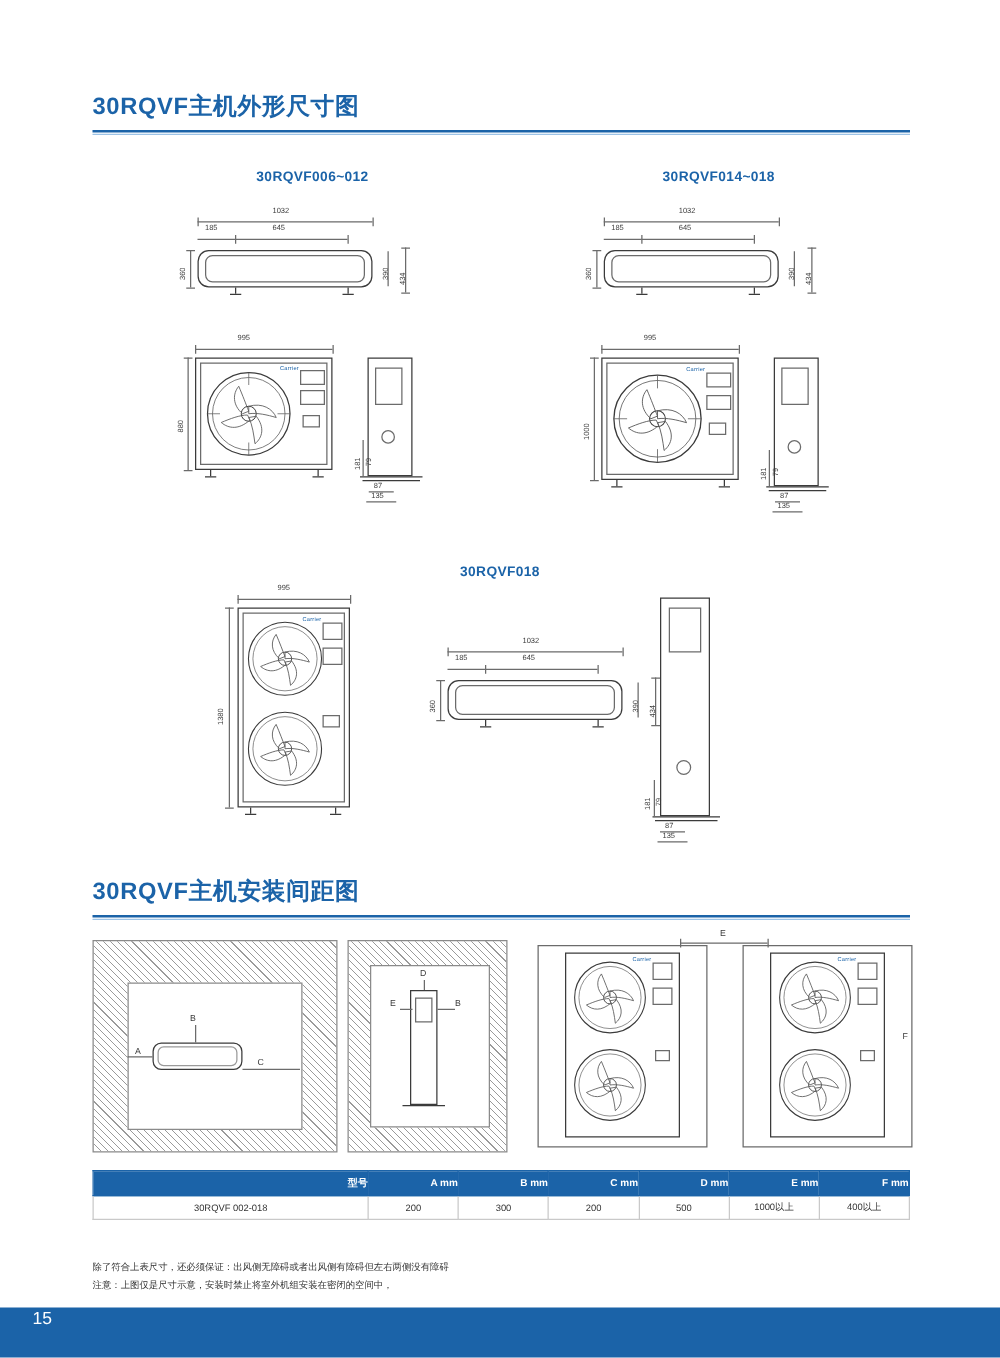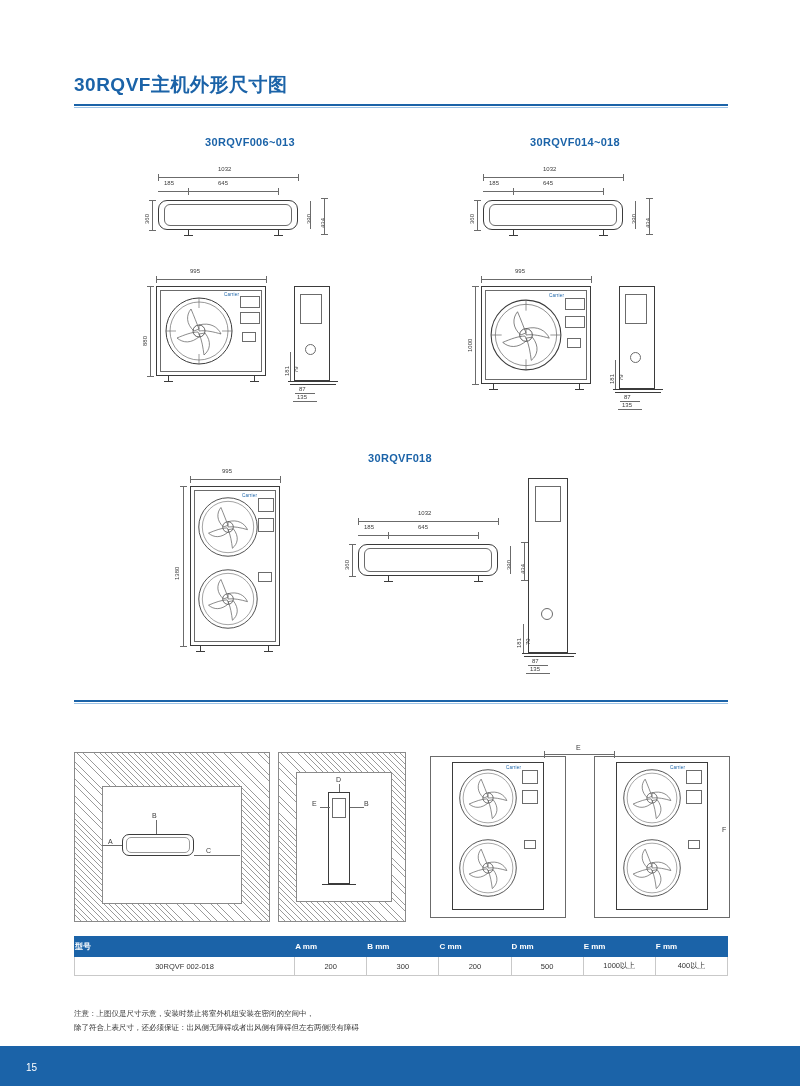--- a/index.html
+++ b/index.html
@@ -45,45 +45,45 @@
   .hatch{
     position:absolute;
     background-image:repeating-linear-gradient(45deg,#9a9a9a 0,#9a9a9a .6px,transparent .6px,transparent 4px);
     border:1px solid #8a8a8a;box-sizing:border-box;
   }
 
   
   .tbl{position:absolute;left:74px;top:936px;width:654px;border-collapse:collapse;}
   .tbl th{
     background:#1b63a8;color:#fff;font-size:8px;font-weight:bold;
-    border:1px solid #1b63a8;padding:4px 0;text-align:left;
+    border:1px solid #1b63a8;padding:4px 0;text-align:right;
   }
   .tbl td{
     border:1px solid #c9c9c9;font-size:7.5px;color:#333;padding:4px 0;text-align:center;
   }
 
   
   .notes{position:absolute;left:74px;top:1007px;width:660px;font-size:7.5px;color:#333;line-height:1.9;}
 
   
   .footer{position:absolute;left:0;bottom:0;width:800px;height:40px;background:#1b63a8;}
-  .pageno{position:absolute;left:26px;bottom:13px;color:#fff;font-size:10px;}
+  .pageno{position:absolute;left:26px;bottom:24px;color:#fff;font-size:14px;}
 </style>
 </head>
 <body>
 
 <div class="page">
 
   <div class="sec-head" style="top:72px;">
     <div class="title">30RQVF主机外形尺寸图</div>
     <div class="rule"></div>
     <div class="rule2"></div>
   </div>
 
-  <div class="sub" style="left:150px;top:136px;width:200px;">30RQVF006~013</div>
+  <div class="sub" style="left:150px;top:136px;width:200px;">30RQVF006~012</div>
 
   <div class="sub" style="left:475px;top:136px;width:200px;">30RQVF014~018</div>
 
   <div class="dwg" style="left:140px;top:168px;width:220px;height:90px;">
 
     <div class="dim" style="left:78px;top:-2px;">1032</div>
     <div class="ln h thin" style="left:18px;top:9px;width:140px;"></div>
     <div class="ln v thin" style="left:18px;top:6px;height:7px;"></div>
     <div class="ln v thin" style="left:158px;top:6px;height:7px;"></div>
 
@@ -349,20 +349,21 @@
     <div class="dimv" style="left:6px;top:170px;">181</div>
     <div class="dimv" style="left:15px;top:167px;">79</div>
     <div class="ln v thin" style="left:13px;top:146px;height:29px;"></div>
     <div class="dim" style="left:22px;top:180px;">87</div>
     <div class="dim" style="left:20px;top:188px;">135</div>
     <div class="ln h thin" style="left:18px;top:187px;width:20px;"></div>
     <div class="ln h thin" style="left:16px;top:195px;width:24px;"></div>
   </div>
 
   <div class="sec-head" style="top:700px;">
+    <div class="title">30RQVF主机安装间距图</div>
     <div class="rule"></div>
     <div class="rule2"></div>
   </div>
 
   <div class="dwg" style="left:74px;top:752px;width:196px;height:170px;">
     <div class="hatch" style="left:0px;top:0px;width:196px;height:170px;"></div>
     <div style="position:absolute;left:28px;top:34px;width:140px;height:118px;background:#ffffff;border:1px solid #8a8a8a;box-sizing:border-box;"></div>
 
     <div style="position:absolute;left:48px;top:82px;width:72px;height:22px;border:1px solid #3b3b3b;border-radius:7px;box-sizing:border-box;background:#fff;"></div>
     <div style="position:absolute;left:52px;top:85px;width:64px;height:16px;border:1px solid #9a9a9a;border-radius:5px;box-sizing:border-box;"></div>
@@ -480,20 +481,20 @@
         <td>300</td>
         <td>200</td>
         <td>500</td>
         <td>1000以上</td>
         <td>400以上</td>
       </tr>
     </tbody>
   </table>
 
   <div class="notes">
+    <div>除了符合上表尺寸，还必须保证：出风侧无障碍或者出风侧有障碍但左右两侧没有障碍</div>
     <div>注意：上图仅是尺寸示意，安装时禁止将室外机组安装在密闭的空间中，</div>
-    <div>除了符合上表尺寸，还必须保证：出风侧无障碍或者出风侧有障碍但左右两侧没有障碍</div>
   </div>
 
   <div class="footer"></div>
   <div class="pageno">15</div>
 
 </div>
 
 </body></html>

